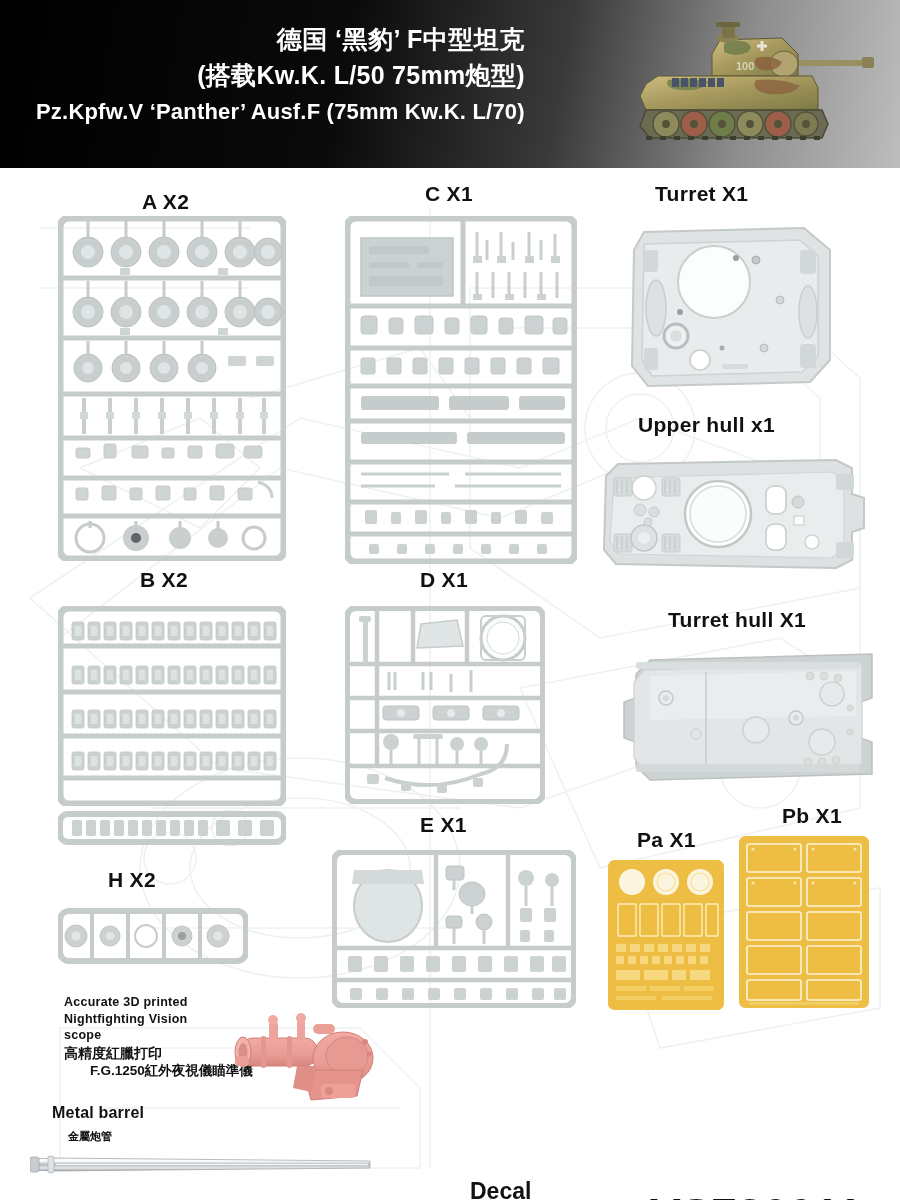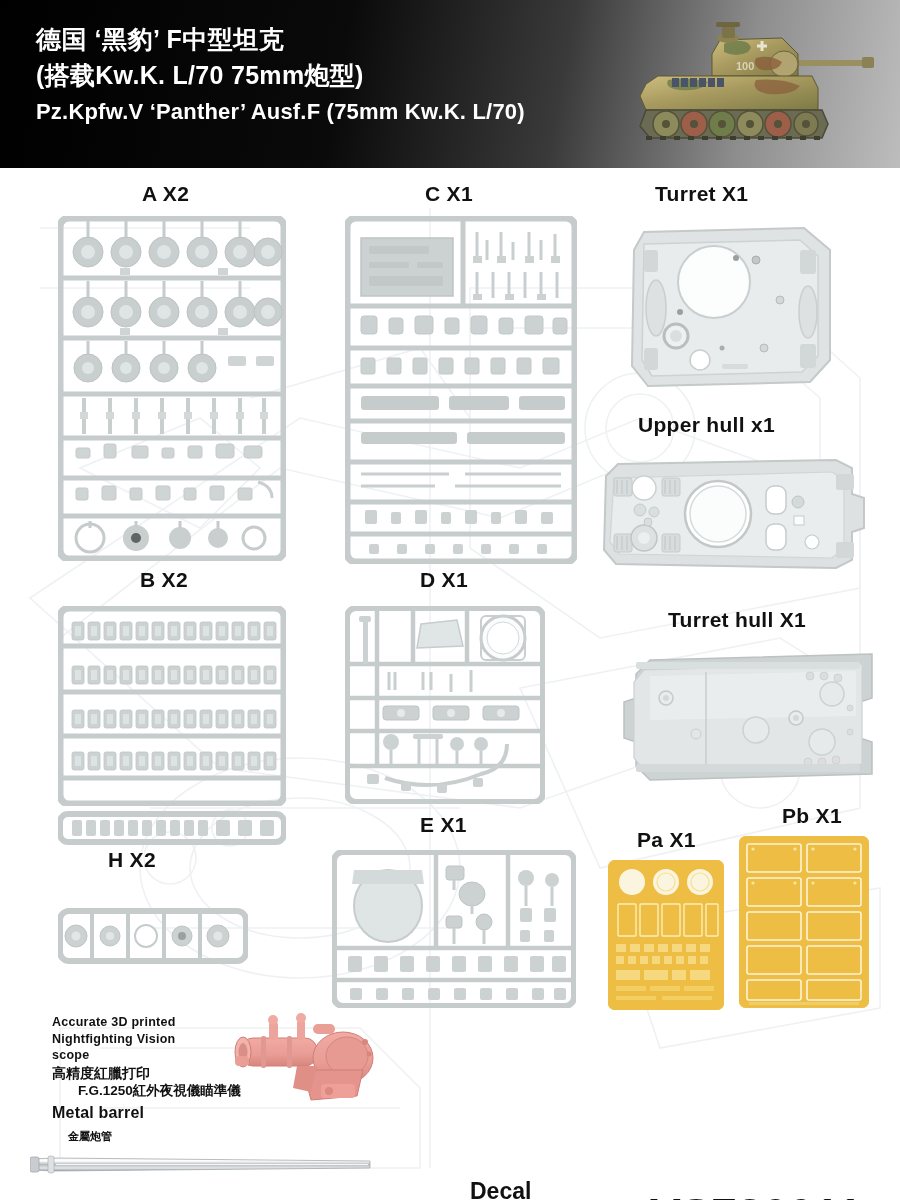--- a/index.html
+++ b/index.html
@@ -10,21 +10,21 @@
     overflow: hidden;
     position: relative;
   }
 
   
   .header {
     position: absolute; left: 0; top: 0; width: 900px; height: 168px;
     background: linear-gradient(100deg, #000000 0%, #0a0a0a 38%, #3a3a3a 62%, #8d8d8d 82%, #bdbdbd 100%);
     overflow: hidden;
   }
-  .header-text { position: absolute; left: 36px; top: 22px; color: #fff; }
+  .header-text { position: absolute; left: 36px; top: 22px; color: #fff; text-align: right; }
   .h-line1 { font-size: 25px; font-weight: bold; letter-spacing: .5px; line-height: 1.42; white-space: nowrap; }
   .h-line2 { font-size: 25px; font-weight: bold; letter-spacing: .3px; line-height: 1.42; white-space: nowrap; }
   .h-line3 { font-size: 22px; font-weight: bold; letter-spacing: .2px; line-height: 1.5; white-space: nowrap; margin-top: 2px; }
 
   
   .tank-photo { position: absolute; right: 24px; top: 14px; width: 260px; height: 142px; }
 
   
   .sheet { position: absolute; left: 0; top: 168px; width: 900px; height: 1032px; background: #fff; }
 
@@ -61,21 +61,21 @@
 
   
   .pe-fret { position: absolute; background: #eebe44; border-radius: 7px; }
 </style>
 </head>
 <body>
 
 <div class="header">
   <div class="header-text">
     <div class="h-line1">德国 ‘黑豹’ F中型坦克</div>
-    <div class="h-line2">(搭载Kw.K. L/70 75mm炮型)</div>
+    <div class="h-line2">(搭载Kw.K. L/50 75mm炮型)</div>
     <div class="h-line3">Pz.Kpfw.V ‘Panther’ Ausf.F (75mm  Kw.K. L/70)</div>
   </div>
 
   <svg class="tank-photo" viewBox="0 0 260 142">
     <defs>
       <linearGradient id="camoA" x1="0" y1="0" x2="1" y2="1">
         <stop offset="0%" stop-color="#cdbd7e"></stop>
           <stop offset="45%" stop-color="#a89a5f"></stop>
           <stop offset="100%" stop-color="#7d7a45"></stop>
       </linearGradient>
@@ -167,21 +167,21 @@
       <circle cx="170" cy="690" r="26"></circle>
         <circle cx="230" cy="660" r="18"></circle>
       <path d="M620 760 L880 720 L880 840 L660 880 Z"></path>
       <path d="M430 40 L430 1000"></path>
       <path d="M250 230 L420 180 L470 250"></path>
       <circle cx="760" cy="600" r="40"></circle>
       <path d="M80 300 L200 250 L260 300 L200 360 Z"></path>
     </g>
   </svg>
 
-  <div class="label" style="left:142px; top:14px;">A X2</div>
+  <div class="label" style="left:142px; top:22px;">A X2</div>
   <div class="part" style="left:58px; top:48px;">
     <svg class="sprue-svg" width="228" height="345" viewBox="0 0 228 345">
       <rect x="2" y="2" width="224" height="341" rx="9" fill="none" stroke="#c6cbcb" stroke-width="7"></rect>
       <g stroke="#c6cbcb" stroke-width="5">
         <line x1="5" y1="62" x2="223" y2="62"></line>
           <line x1="5" y1="122" x2="223" y2="122"></line>
         <line x1="5" y1="178" x2="223" y2="178"></line>
           <line x1="5" y1="222" x2="223" y2="222"></line>
         <line x1="5" y1="262" x2="223" y2="262"></line>
           <line x1="5" y1="300" x2="223" y2="300"></line>
@@ -766,21 +766,21 @@
           <rect x="96" y="138" width="12" height="12" rx="2"></rect>
         <rect x="122" y="138" width="12" height="12" rx="2"></rect>
           <rect x="148" y="138" width="12" height="12" rx="2"></rect>
         <rect x="174" y="138" width="12" height="12" rx="2"></rect>
           <rect x="200" y="138" width="12" height="12" rx="2"></rect>
         <rect x="222" y="138" width="12" height="12" rx="2"></rect>
       </g>
     </svg>
   </div>
 
-  <div class="label" style="left:108px; top:680px;">H X2</div>
+  <div class="label" style="left:108px; top:700px;">H X2</div>
   <div class="part" style="left:58px; top:735px;">
     <svg class="sprue-svg" width="190" height="62" viewBox="0 0 190 62">
       <rect x="2" y="8" width="186" height="50" rx="9" fill="none" stroke="#c6cbcb" stroke-width="6"></rect>
       <g stroke="#c6cbcb" stroke-width="4">
         <line x1="34" y1="11" x2="34" y2="55"></line>
           <line x1="70" y1="11" x2="70" y2="55"></line>
         <line x1="106" y1="11" x2="106" y2="55"></line>
           <line x1="142" y1="11" x2="142" y2="55"></line>
       </g>
       <circle cx="18" cy="33" r="11" fill="#ccd2d2" stroke="#bfc5c5" stroke-width="1"></circle>
@@ -869,21 +869,21 @@
           <circle cx="116" cy="13" r="1.6"></circle>
         <circle cx="14" cy="47" r="1.6"></circle>
           <circle cx="56" cy="47" r="1.6"></circle>
         <circle cx="74" cy="47" r="1.6"></circle>
           <circle cx="116" cy="47" r="1.6"></circle>
       </g>
       <rect x="10" y="166" width="110" height="3" fill="#f0d271" opacity=".8"></rect>
     </svg>
   </div>
 
-  <div class="note-block" style="left:52px; top:826px;margin-top:20px;">
+  <div class="note-block" style="left:64px; top:826px;">
     <div class="note-en">Accurate 3D printed</div>
     <div class="note-en">Nightfighting Vision</div>
     <div class="note-en">scope</div>
     <div class="note-cn">高精度紅臘打印</div>
     <div class="note-cn2">F.G.1250紅外夜視儀瞄準儀</div>
   </div>
 
   <div class="part" style="left:225px; top:832px;">
     <svg width="160" height="110" viewBox="0 0 160 110">
       <defs>

